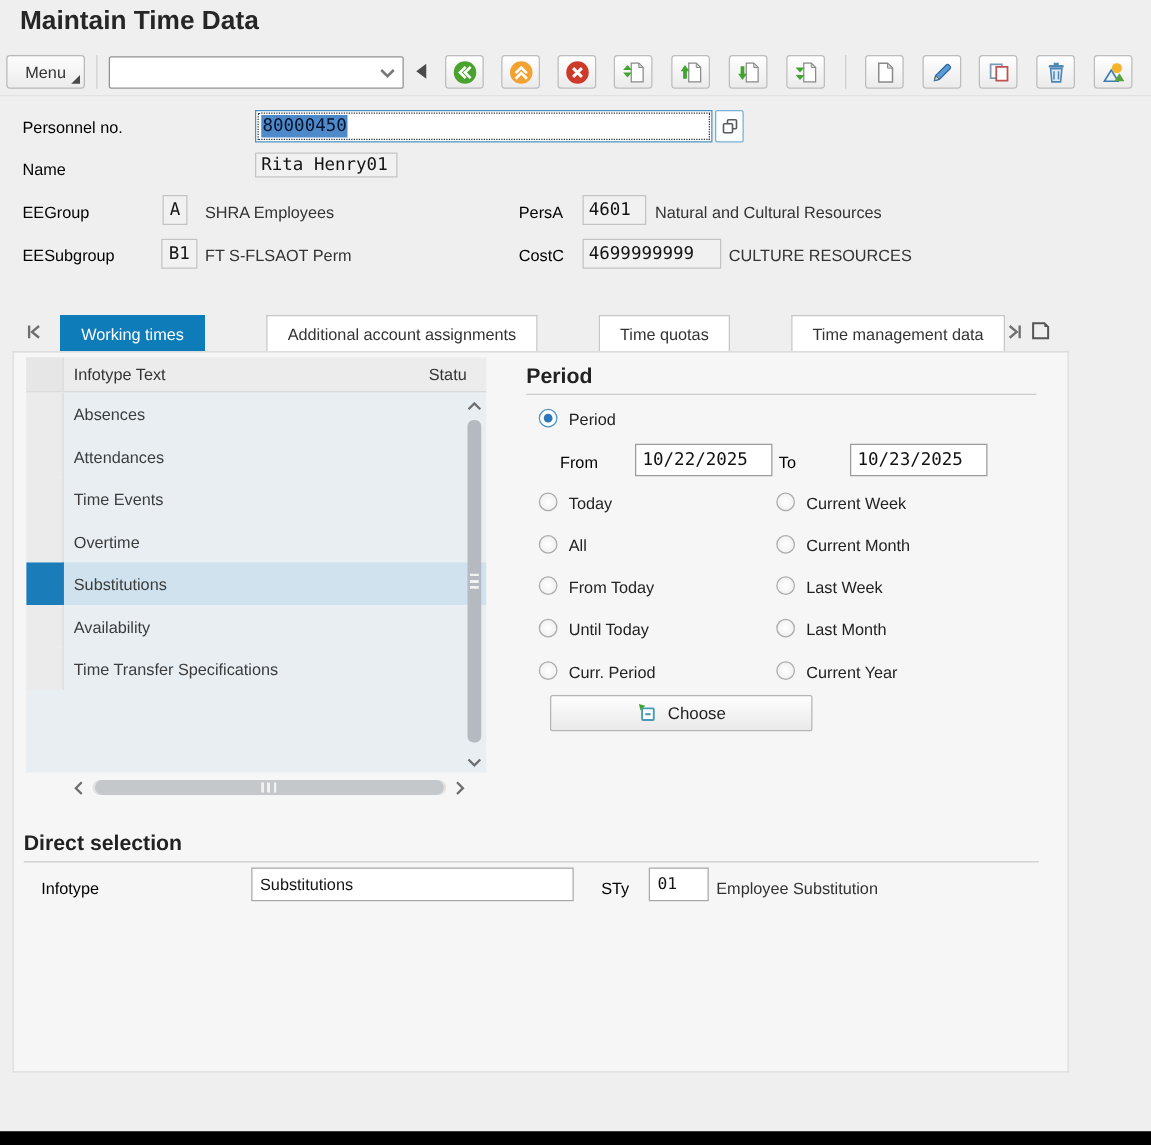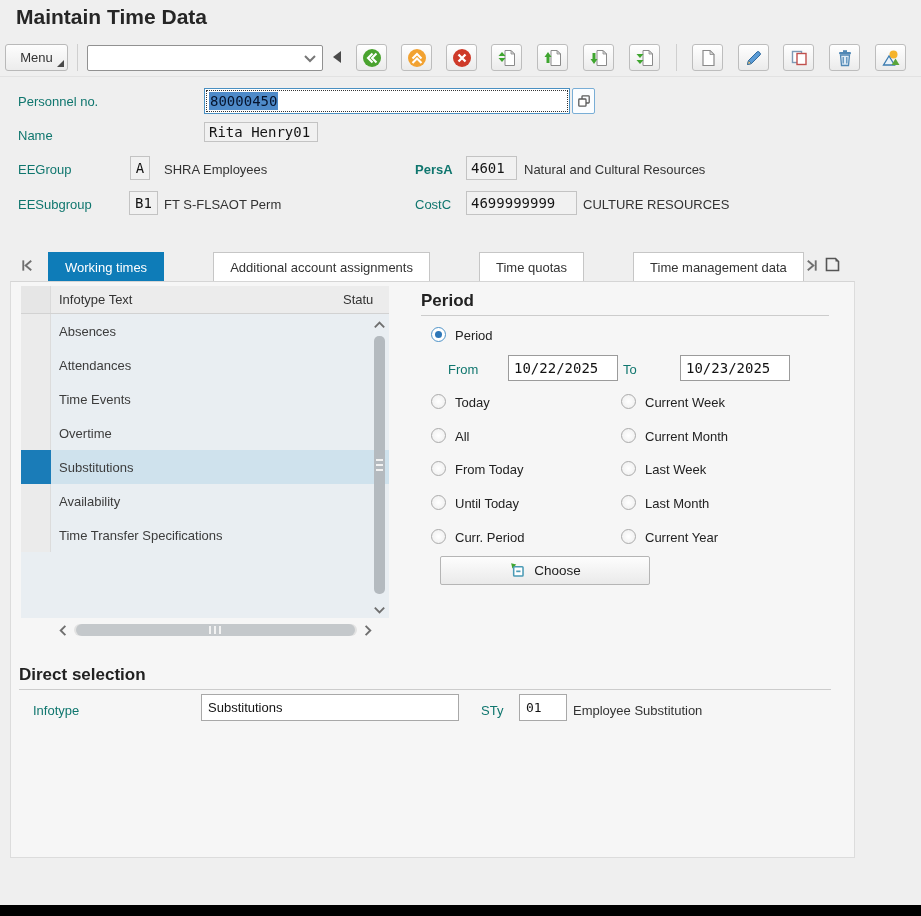--- a/index.html
+++ b/index.html
@@ -37,21 +37,21 @@
   .tb-btn {
     top:44px; width:31px; height:27px;
     background:linear-gradient(#ffffff,#ebebeb);
     border:1px solid #bdbdbd; border-radius:3px;
     display:flex; align-items:center; justify-content:center; cursor:pointer;
   }
   .tb-btn svg { width:20px; height:20px; }
   .toolbar-divider { left:0; top:76px; width:921px; height:1px; background:#e2e2e2; }
 
   
-  .field-label { font-size:13px; color:#0f766e; }
+  .field-label { font-size:13px; color:#000000; }
   .ro-box {
     background:#f1f1f1; border:1px solid #c3c3c3;
     font-size:14px; color:#141414; display:flex; align-items:center; padding:0 4px;
   }
   .desc-text { font-size:13px; color:#333; }
   .pers-field {
     left:204px; top:88px; width:366px; height:26px;
     background:#fff; border:1px solid #4a90c2;
     outline:1px dotted #333; outline-offset:-3px;
     display:flex; align-items:center; padding:0 4px; cursor:text;
@@ -254,21 +254,21 @@
       <rect x="3.5" y="7.5" width="9" height="9" rx="1" fill="#fff" stroke="#5a5a5a" stroke-width="1.6"></rect>
     </svg>
 </div>
 
 <div class="abs field-label" style="left:18px; top:128px;">Name</div>
 <div class="abs ro-box mono" style="left:204px; top:122px; width:114px; height:20px;">Rita Henry01</div>
 
 <div class="abs field-label" style="left:18px; top:162px;">EEGroup</div>
 <div class="abs ro-box mono" style="left:130px; top:156px; width:20px; height:24px; justify-content:center;">A</div>
 <div class="abs desc-text" style="left:164px; top:162px;">SHRA Employees</div>
-<div class="abs field-label" style="left:415px; top:162px;font-weight:bold;">PersA</div>
+<div class="abs field-label" style="left:415px; top:162px;">PersA</div>
 <div class="abs ro-box mono" style="left:466px; top:156px; width:51px; height:24px;">4601</div>
 <div class="abs desc-text" style="left:524px; top:162px;">Natural and Cultural Resources</div>
 
 <div class="abs field-label" style="left:18px; top:197px;">EESubgroup</div>
 <div class="abs ro-box mono" style="left:129px; top:191px; width:29px; height:24px; justify-content:center;">B1</div>
 <div class="abs desc-text" style="left:164px; top:197px;">FT S-FLSAOT Perm</div>
 <div class="abs field-label" style="left:415px; top:197px;">CostC</div>
 <div class="abs ro-box mono" style="left:466px; top:191px; width:111px; height:24px;">4699999999</div>
 <div class="abs desc-text" style="left:583px; top:197px;">CULTURE RESOURCES</div>
 

